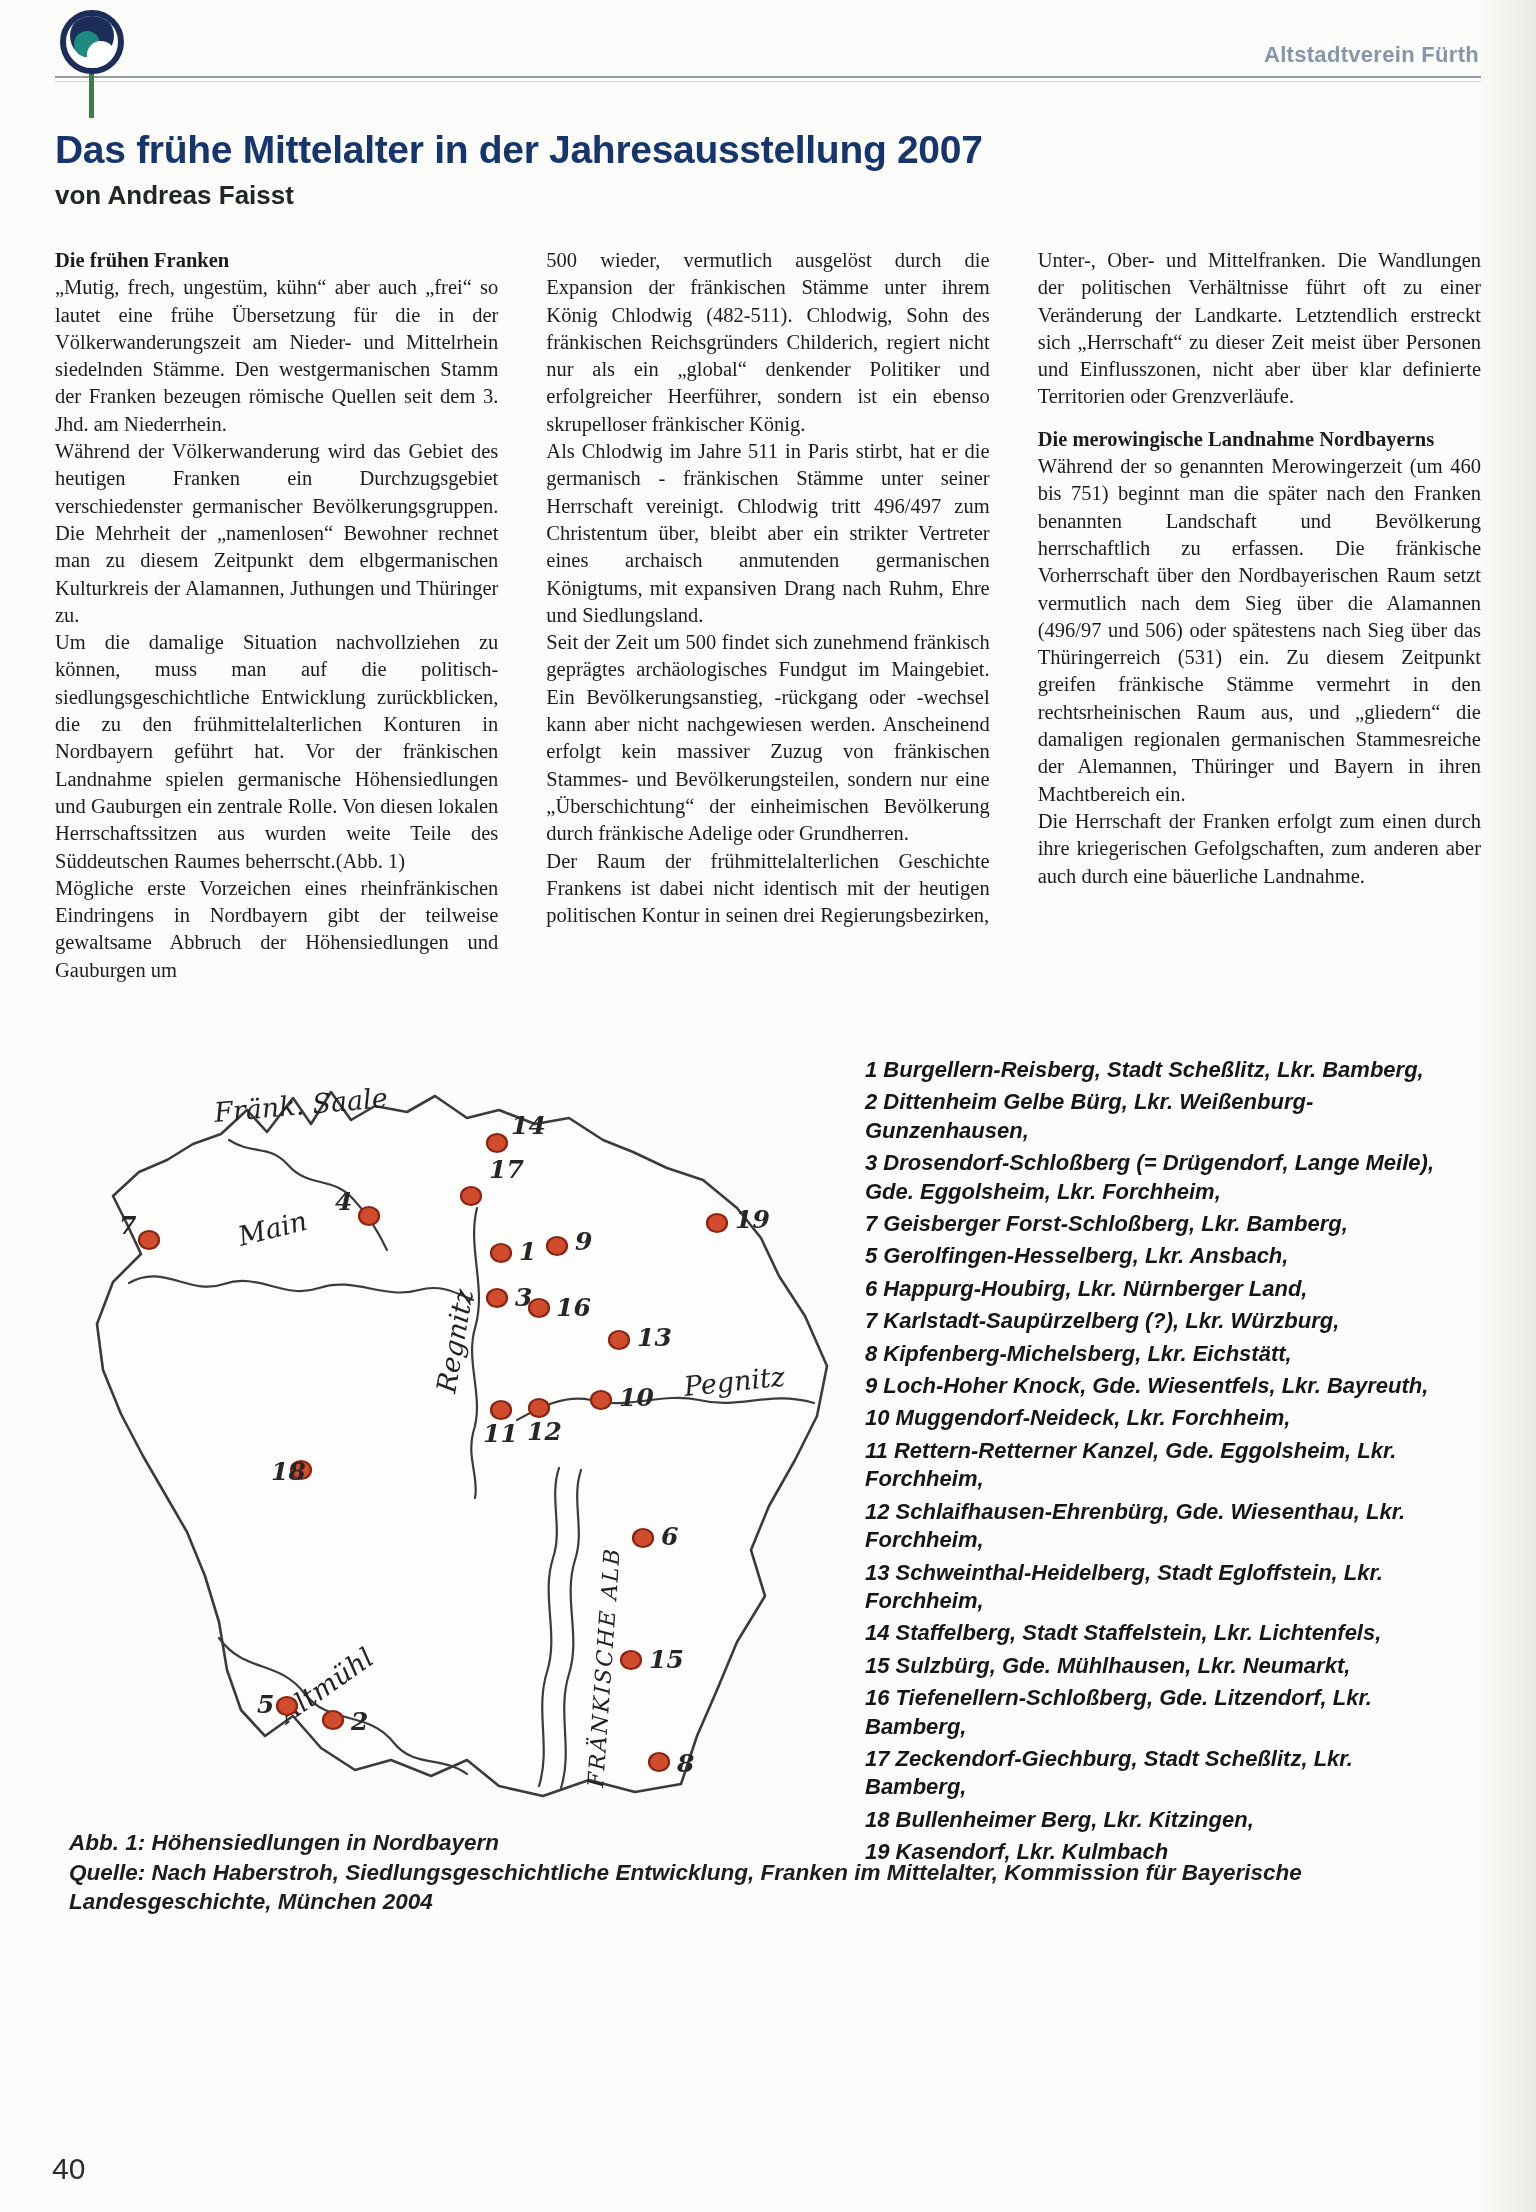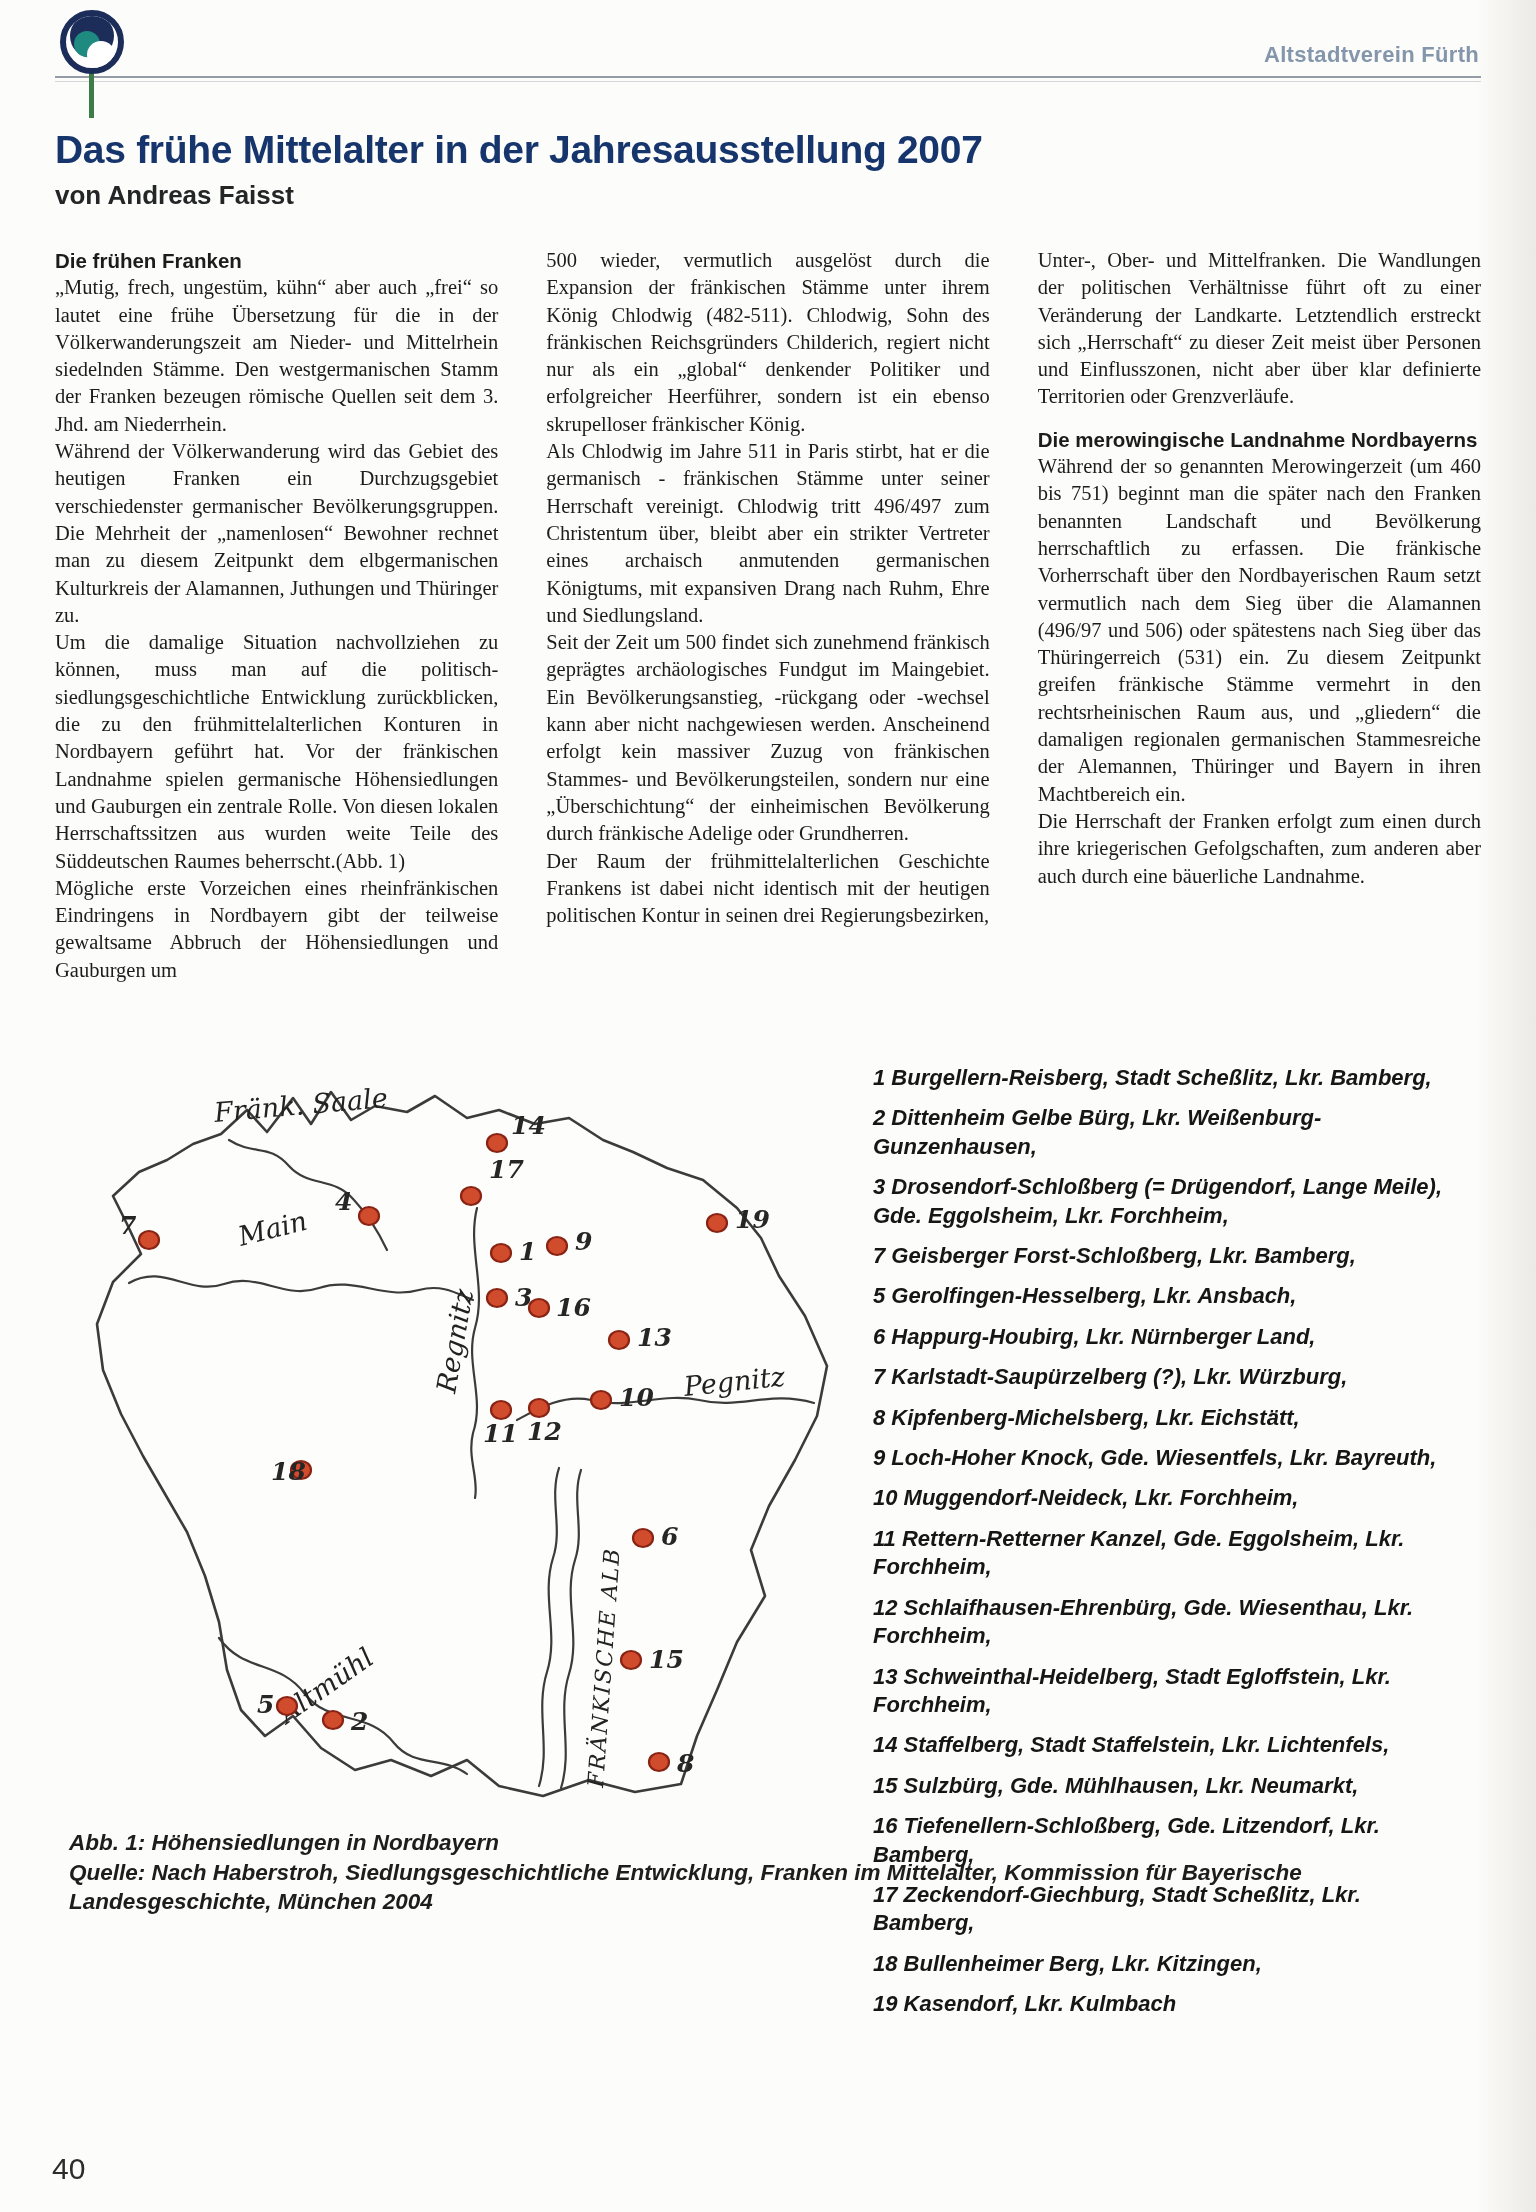--- a/index.html
+++ b/index.html
@@ -34,21 +34,21 @@
   }
   .article-author {
     margin-top:8px;
     font-family:"Liberation Sans", sans-serif; font-weight:bold;
     font-size:26px; color:#232526;
   }
   
   .columns { display:flex; gap:48px; margin-top:36px; }
   .col { flex:1 1 0; font-size:20.5px; line-height:27.3px; text-align:justify; color:#1c1c1c; }
   .col-heading {
-    font-family:Liberation Sans, sans-serif; font-weight:bold;
+    font-family:Liberation Serif, serif; font-weight:bold;
     font-size:20.5px; line-height:27.3px; text-align:left;
   }
   .col-heading.spaced { margin-top:15px; }
   .col p { margin:0; }
   
   .figure { position:relative; margin-top:64px; height:770px; }
   .map-svg { position:absolute; left:14px; top:0; }
   .map-outline { fill:#fdfdfb; stroke:#3b3b3b; stroke-width:2.6; stroke-linejoin:round; }
   .river { fill:none; stroke:#3b3b3b; stroke-width:2.2; stroke-linecap:round; }
   .map-label {
@@ -59,21 +59,21 @@
   .site-dot { fill:#d14b2d; stroke:#892414; stroke-width:2.2; }
   .site-num {
     font-family:"DejaVu Serif", serif; font-style:italic; font-weight:bold;
     font-size:25px; fill:#262626;
   }
   .map-legend {
     position:absolute; left:806px; top:4px; width:600px;
     font-family:"Liberation Sans", sans-serif; font-style:italic; font-weight:600;
     font-size:22px; line-height:28.4px; color:#161616;
   }
-  .legend-item { margin:12px; }
+  .legend-item { margin:4px; }
   
   .caption {
     margin:10px 0 0 14px; width:1390px;
     font-family:"Liberation Sans", sans-serif; font-style:italic; font-weight:bold;
     font-size:22.5px; line-height:29.5px; color:#1d1d1d;
   }
   
   .page-number {
     position:absolute; left:52px; bottom:26px;
     font-family:"Liberation Sans", sans-serif; font-size:30px; color:#2c2c2c;

